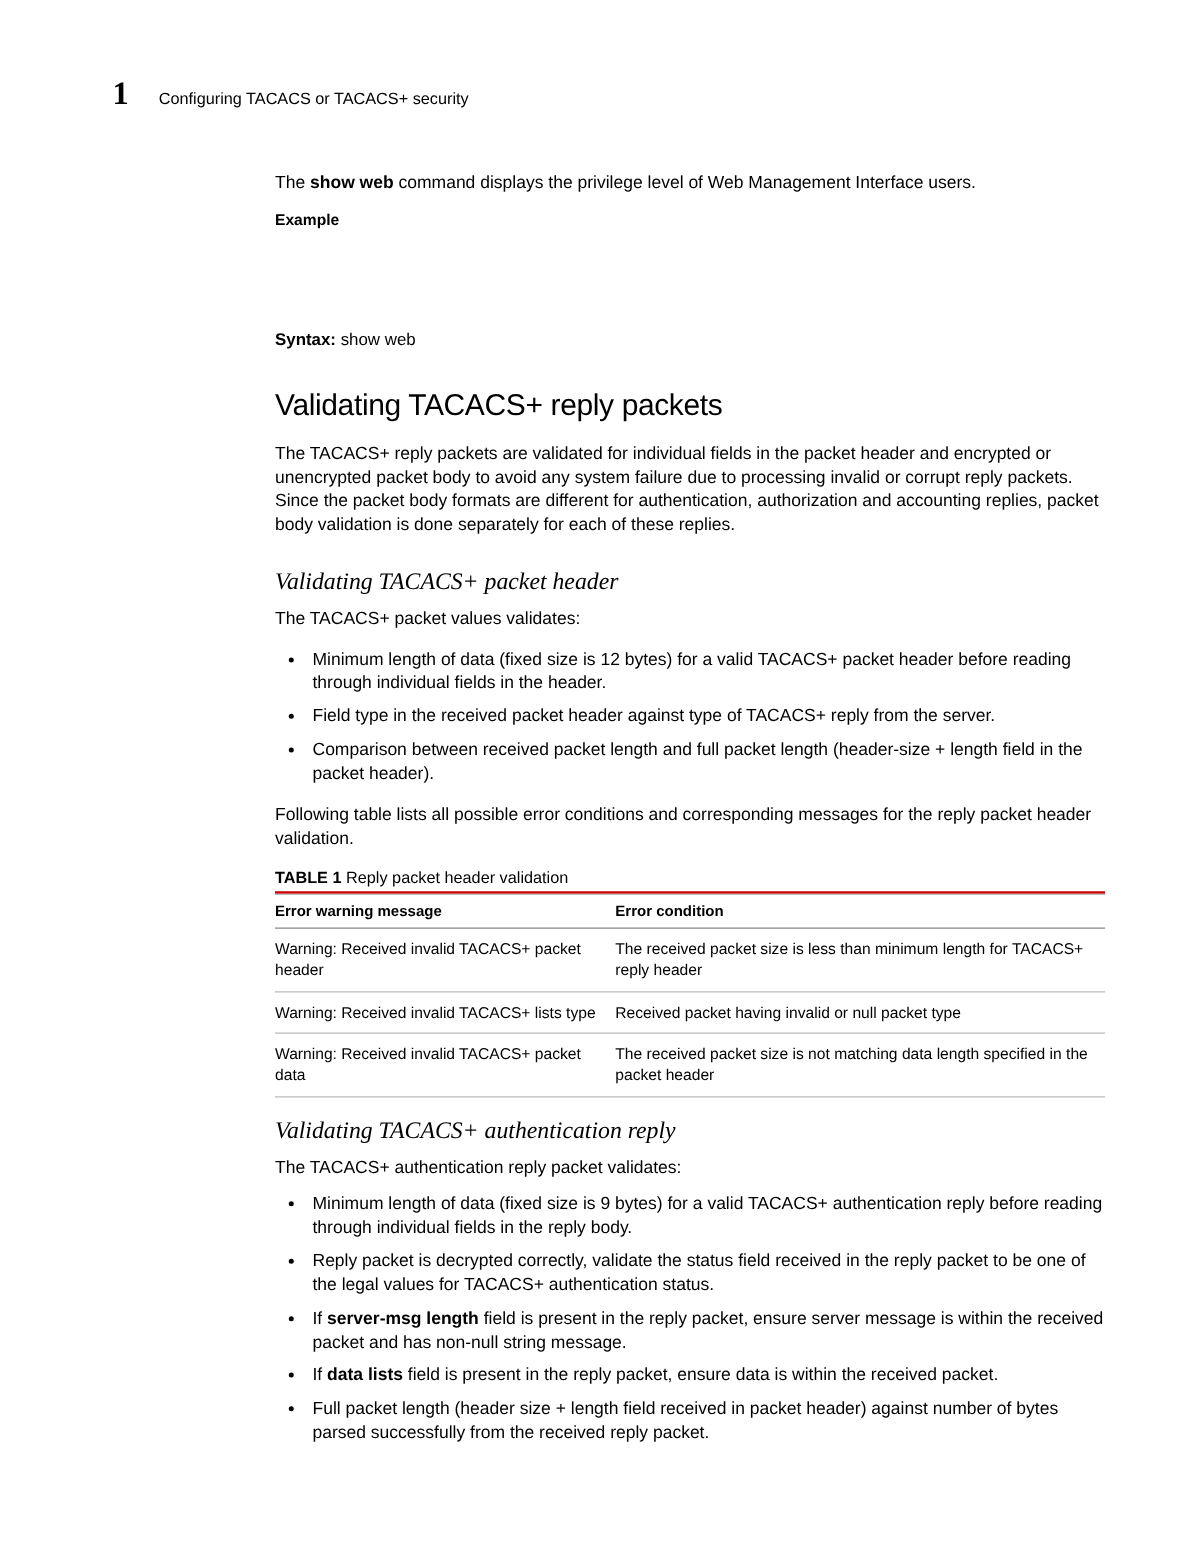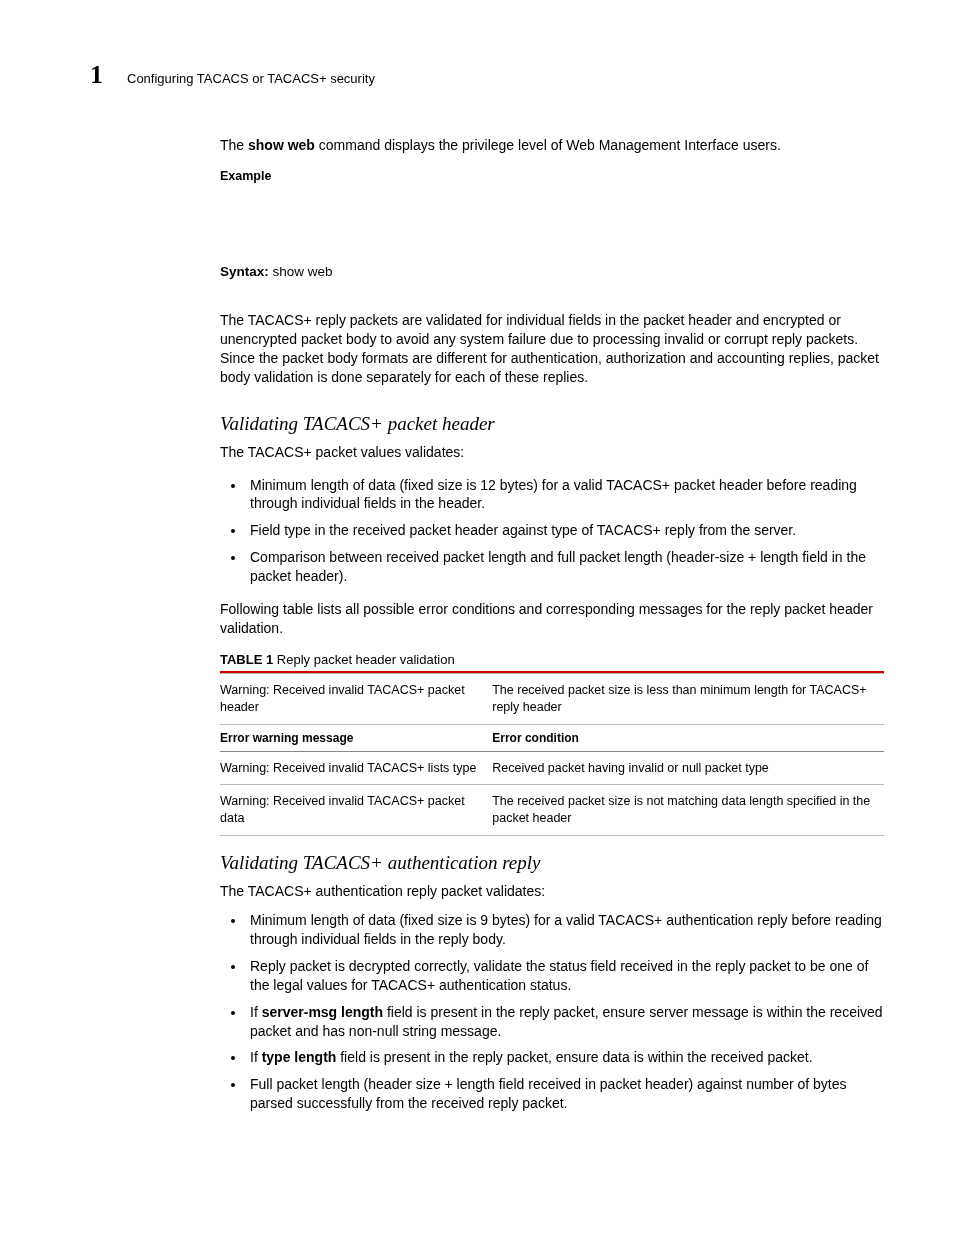--- a/index.html
+++ b/index.html
@@ -119,20 +119,21 @@
     <p class="cmd-line">
       <span>The </span><span class="bold">show web</span><span> command displays the privilege level of Web Management Interface users.</span>
     </p>
 
     <div class="example-label">Example</div>
 
     <p class="syntax-line">
       <span class="label">Syntax:</span><span>  show web</span>
     </p>
 
+    <h2 class="section">Validating TACACS+ reply packets</h2>
     <p>The TACACS+ reply packets are validated for individual fields in the packet header and encrypted or unencrypted packet body to avoid any system failure due to processing invalid or corrupt reply packets. Since the packet body formats are different for authentication, authorization and accounting replies, packet body validation is done separately for each of these replies.</p>
 
     <h3 class="subsection">Validating TACACS+ packet header</h3>
     <p>The TACACS+ packet values validates:</p>
     <ul>
       <li>Minimum length of data (fixed size is 12 bytes) for a valid TACACS+ packet header before reading through individual fields in the header.</li>
       <li>Field type in the received packet header against type of TACACS+ reply from the server.</li>
       <li>Comparison between received packet length and full packet length (header-size + length field in the packet header).</li>
     </ul>
     <p>Following table lists all possible error conditions and corresponding messages for the reply packet header validation.</p>
@@ -141,42 +142,42 @@
       <span class="table-label">TABLE 1</span>
       <span class="table-title">Reply packet header validation</span>
     </div>
 
     <table>
       <tbody>
           <tr class="top-red">
             <td colspan="2"></td>
           </tr>
       <tr>
+        <th class="col-a">Error warning message</th>
+        <th>Error condition</th>
+      </tr>
+      <tr>
         <td class="col-a">Warning: Received invalid TACACS+ packet header</td>
         <td>The received packet size is less than minimum length for TACACS+ reply header</td>
-      </tr>
-      <tr>
-        <th class="col-a">Error warning message</th>
-        <th>Error condition</th>
       </tr>
       <tr>
         <td class="col-a">Warning: Received invalid TACACS+ lists type</td>
         <td>Received packet having invalid or null packet type</td>
       </tr>
       <tr>
         <td class="col-a">Warning: Received invalid TACACS+ packet data</td>
         <td>The received packet size is not matching data length specified in the packet header</td>
       </tr>
     </tbody>
       </table>
 
     <h3 class="subsection" style="margin-top:10px;">Validating TACACS+ authentication reply</h3>
     <p style="margin-bottom:10px;">The TACACS+ authentication reply packet validates:</p>
     <ul>
       <li><span>Minimum length of data (fixed size is 9 bytes) for a valid TACACS+ authentication reply before reading through individual fields in the reply body.</span></li>
       <li><span>Reply packet is decrypted correctly, validate the status field received in the reply packet to be one of the legal values for TACACS+ authentication status.</span></li>
       <li><span>If </span><span class="bold-inline">server-msg length</span><span> field is present in the reply packet, ensure server message is within the received packet and has non-null string message.</span></li>
-      <li><span>If </span><span class="bold-inline">type length</span><span> field is present in the reply packet, ensure data is within the received packet.</span></li>
+      <li><span>If </span><span class="bold-inline">data lists</span><span> field is present in the reply packet, ensure data is within the received packet.</span></li>
       <li><span>Full packet length (header size + length field received in packet header) against number of bytes parsed successfully from the received reply packet.</span></li>
     </ul>
 
   </div>
 </div>
 
 </body></html>

